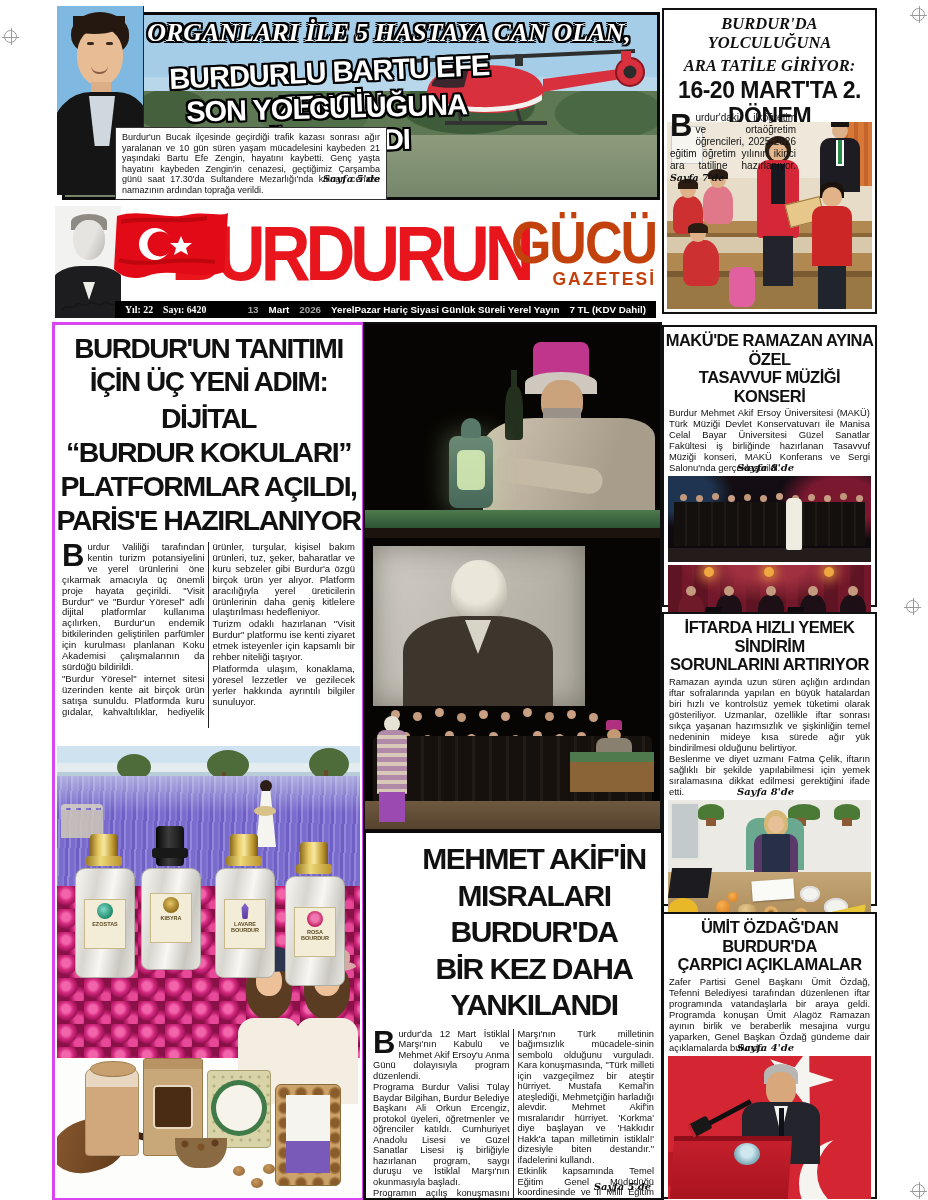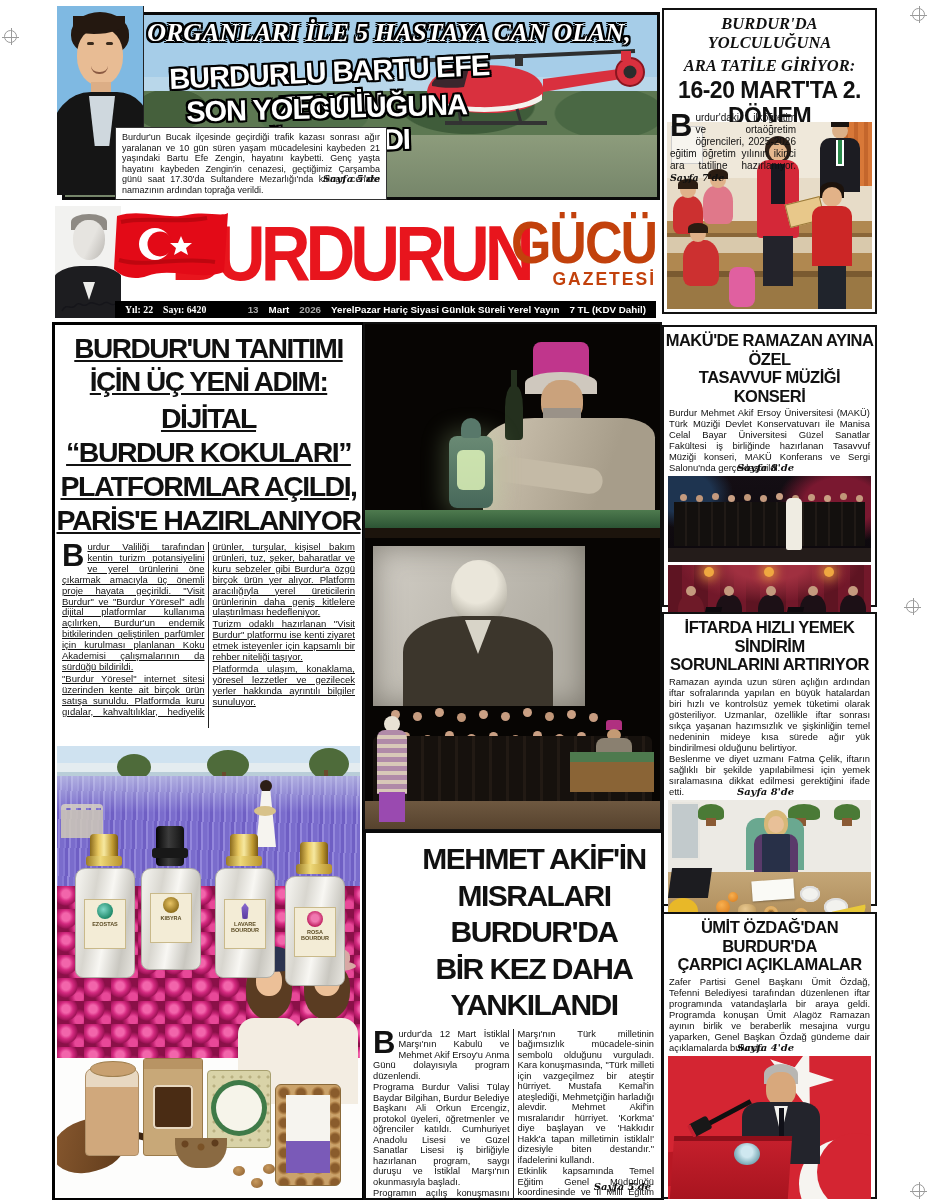--- a/index.html
+++ b/index.html
@@ -110,21 +110,21 @@
   .mast-side .gaz{font-weight:800;font-size:17.5px;letter-spacing:2px;margin-top:3px;}
   .infobar{position:absolute;left:60px;right:0;bottom:0;height:17px;background:#000;color:#fff;
       display:flex;align-items:center;font-size:9.8px;font-weight:700;padding:0 10px;white-space:nowrap;}
   .infobar .grp{display:flex;gap:10px;}
   .infobar .dim{color:#a9a9a9;}
   .ib-left{width:150px;font-family:Liberation Serif, serif;}
   .ib-mid{flex:1;display:flex;gap:4px;justify-content:flex-start;padding-left:40px;}
   .ib-right{display:flex;gap:14px;}
 
   
-  .colL{left:52px;top:322px;width:307px;height:873px;border:3px solid #000000;background:#fff;text-decoration:underline;}
+  .colL{left:52px;top:322px;width:307px;height:873px;border:3px solid #d946ef;background:#fff;}
   .kick2{margin-top:7px;text-align:center;font-size:28px;line-height:33px;letter-spacing:-1.5px;}
   .head4{margin-top:3px;text-align:center;font-size:28.5px;line-height:34px;letter-spacing:-1.5px;}
   .body2col{margin:5px 7px 0;height:186px;column-count:2;column-gap:8px;column-rule:1px solid #222;
       font-size:9.5px;line-height:10.9px;overflow:hidden;}
   .body2col p{margin:0 0 1px;}
   .colL .pageref{position:absolute;right:10px;top:608px;}
   .collage{position:absolute;left:2px;right:2px;bottom:2px;height:450px;overflow:hidden;background:#fff;}
   .c-sky{position:absolute;left:0;right:0;top:0;height:42px;
       background:linear-gradient(#cfe2f0 0 40%,#e4ecf0 40% 62%,#b9cdd8 62%),
       radial-gradient(40px 18px at 88% 70%,#3f7ab0 60%,transparent 62%);}

